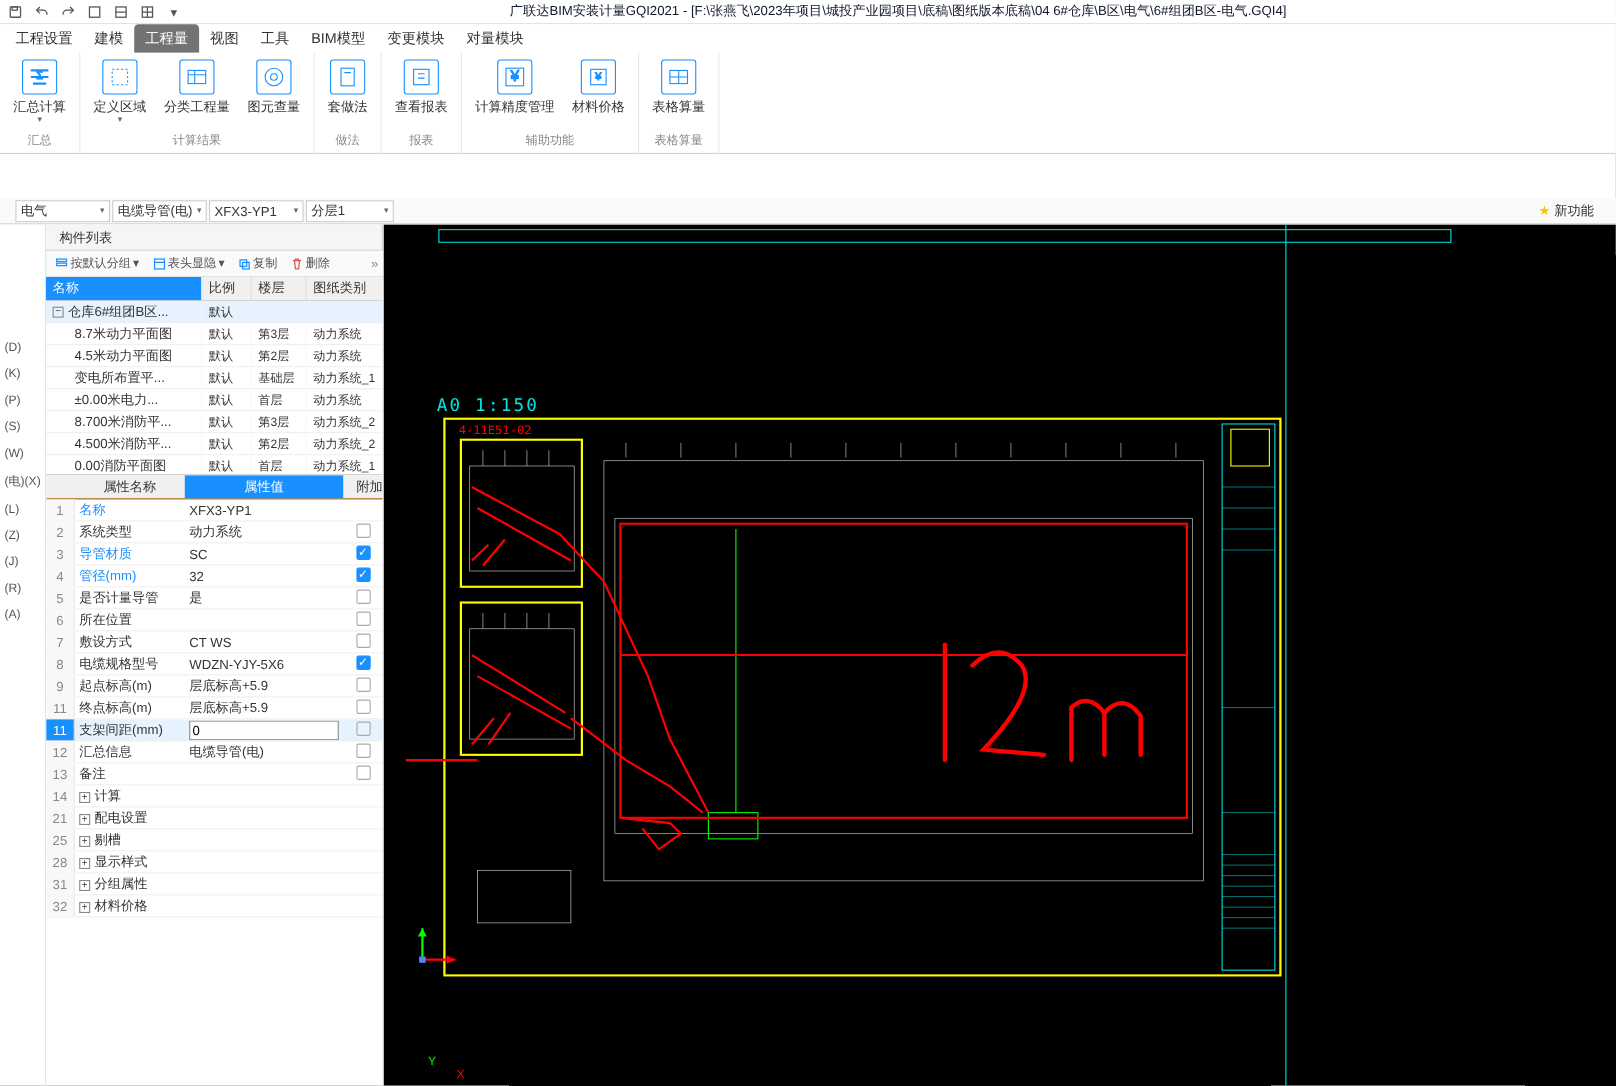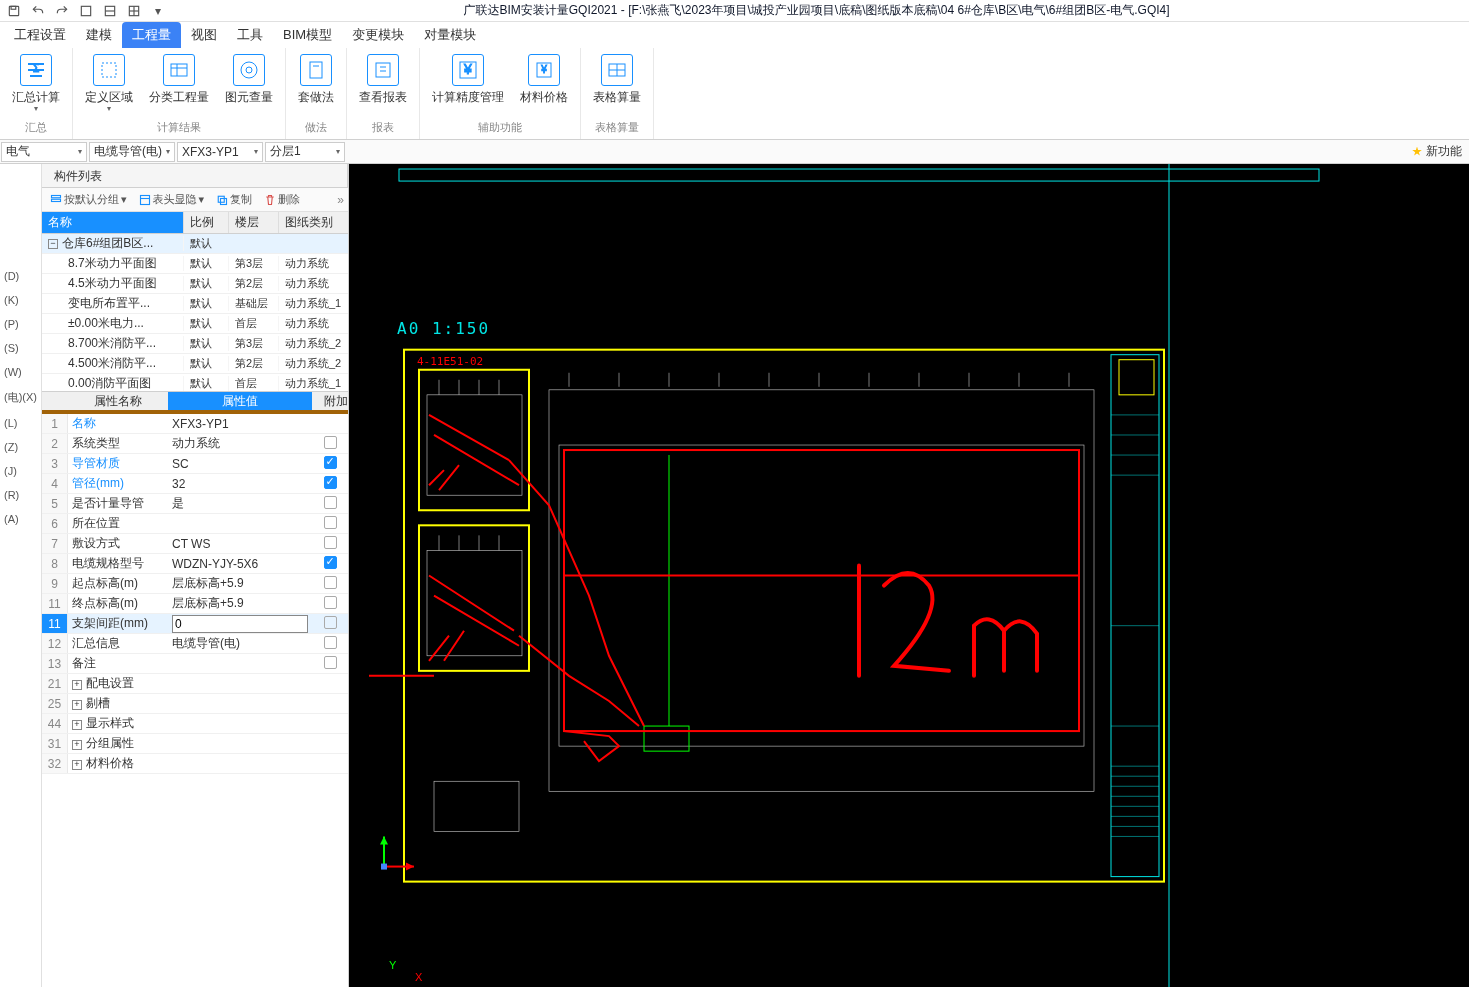--- a/index.html
+++ b/index.html
@@ -9,35 +9,35 @@
 
 .title-bar { height: 22px; display: flex; align-items: center; padding: 0 4px; background: #fff; border-bottom: 1px solid #e0e0e0; }
 .title-bar .qat { display: flex; gap: 4px; align-items: center; }
 .qat-btn { width: 20px; height: 18px; display: flex; align-items: center; justify-content: center; color: #555; cursor: pointer; }
 .qat-btn svg { width: 14px; height: 14px; }
 .title-text { flex: 1; text-align: center; font-size: 12px; color: #0f172a; }
 
 
 .menu-tabs { height: 26px; display: flex; align-items: center; padding: 0 4px; background: #fff; }
 .menu-tab { padding: 4px 10px; cursor: pointer; color: #333; font-size: 13px; }
-.menu-tab.active { background: #3b82f6; color: #fff; border-radius: 4px 4px 0 0; text-align: center; }
+.menu-tab.active { background: #737373; color: #fff; border-radius: 4px 4px 0 0; text-align: center; }
 
 
 .ribbon { height: 92px; display: flex; background: #fff; border-bottom: 1px solid #d0d0d0; }
 .ribbon-group { display: flex; flex-direction: column; align-items: center; border-right: 1px solid #e8e8e8; padding: 2px 4px; }
 .ribbon-items { display: flex; flex: 1; align-items: flex-start; }
 .ribbon-item { display: flex; flex-direction: column; align-items: center; padding: 4px 8px; cursor: pointer; min-width: 50px; }
 .ribbon-item .icon { width: 32px; height: 32px; display: flex; align-items: center; justify-content: center; border: 1px solid #1890ff; border-radius: 3px; color: #1890ff; margin-bottom: 4px; }
 .ribbon-item .icon svg { width: 24px; height: 24px; }
 .ribbon-item .label { font-size: 12px; text-align: center; line-height: 1.2; }
 .ribbon-item .dropdown { font-size: 8px; color: #666; }
 .ribbon-group-label { font-size: 11px; color: #888; padding: 2px 0; }
 
 
-.selector-row { height: 24px; display: flex; align-items: center; background: #fafafa; border-bottom: 1px solid #d0d0d0; gap: 2px; padding: 0 1px; }
+.selector-row { height: 24px; display: flex; align-items: center; background: #fafafa; border-bottom: 1px solid #d0d0d0; gap: 2px; padding: 0 14px; margin-top: 40px; }
 .selector { display: flex; align-items: center; border: 1px solid #ccc; background: #fff; height: 20px; min-width: 80px; padding: 0 4px; font-size: 12px; }
 .selector .sel-text { flex: 1; }
 .selector .sel-arrow { font-size: 8px; color: #666; margin-left: 4px; }
 .new-feature { margin-left: auto; padding: 0 6px; color: #333; display: flex; align-items: center; gap: 4px; }
 .new-feature::before { content: ""; width: 10px; height: 10px; background: #ffc107; clip-path: polygon(50% 0, 61% 35%, 98% 35%, 68% 57%, 79% 91%, 50% 70%, 21% 91%, 32% 57%, 2% 35%, 39% 35%); }
 
 
 .main { flex: 1; display: flex; overflow: hidden; }
 
 
@@ -66,21 +66,21 @@
 .tree-toggle { width: 10px; height: 10px; border: 1px solid #888; display: inline-flex; align-items: center; justify-content: center; font-size: 9px; line-height: 1; margin-right: 2px; flex-shrink: 0; }
 .tree-indent { display: inline-block; width: 18px; flex-shrink: 0; }
 
 
 .prop-header { display: flex; height: 24px; border-top: 1px solid #d0d0d0; border-bottom: 1px solid #d0d0d0; background: #f5f5f5; align-items: center; }
 .prop-header .ptab { padding: 4px 12px; cursor: pointer; border-right: 1px solid #d0d0d0; font-size: 12px; }
 .prop-header .ptab.active { background: #fff; border-bottom: 1px solid #fff; margin-bottom: -1px; }
 .prop-header .close { margin-left: auto; padding: 0 6px; cursor: pointer; color: #888; }
 
 .prop-table { flex: 1; overflow-y: auto; }
-.prop-thead { display: flex; background: #f0f0f0; height: 22px; align-items: center; border-bottom: 4px solid #a16207; }
+.prop-thead { display: flex; background: #f0f0f0; height: 22px; align-items: center; border-bottom: 1px solid #a16207; }
 .prop-thead .pcol-idx { width: 26px; }
 .prop-thead .pcol-name { width: 100px; text-align: center; }
 .prop-thead .pcol-val { flex: 1; background: #1890ff; color: #fff; text-align: center; display:flex;align-items:center;justify-content:center;height:100%; }
 .prop-thead .pcol-add { width: 36px; text-align: right; }
 .prop-row { display: flex; height: 20px; align-items: center; border-bottom: 1px solid #f0f0f0; }
 .prop-row.selected { background: #e6f3ff; }
 .prop-row .pcol-idx { width: 26px; text-align: center; color: #888; background: #f8f8f8; border-right: 1px solid #e8e8e8; height: 100%; display: flex; align-items: center; justify-content: center; }
 .prop-row.selected .pcol-idx { background: #1890ff; color: #fff; }
 .prop-row .pcol-name { width: 100px; padding: 0 4px; color: #333; overflow: hidden; white-space: nowrap; }
 .prop-row .pcol-name.link { color: #1890ff; }
@@ -508,33 +508,39 @@
               <div class="pcol-val">电缆导管(电)</div>
               <div class="pcol-add"><span class="chk"></span></div>
             </div>
             <div class="prop-row">
               <div class="pcol-idx">13</div>
               <div class="pcol-name">备注</div>
               <div class="pcol-val"></div>
               <div class="pcol-add"><span class="chk"></span></div>
             </div>
             <div class="prop-row">
+              <div class="pcol-idx">14</div>
+              <div class="pcol-name"><span class="expand-box">+</span>计算</div>
+              <div class="pcol-val"></div>
+              <div class="pcol-add"></div>
+            </div>
+            <div class="prop-row">
               <div class="pcol-idx">21</div>
               <div class="pcol-name"><span class="expand-box">+</span>配电设置</div>
               <div class="pcol-val"></div>
               <div class="pcol-add"></div>
             </div>
             <div class="prop-row">
               <div class="pcol-idx">25</div>
               <div class="pcol-name"><span class="expand-box">+</span>剔槽</div>
               <div class="pcol-val"></div>
               <div class="pcol-add"></div>
             </div>
             <div class="prop-row">
-              <div class="pcol-idx">44</div>
+              <div class="pcol-idx">28</div>
               <div class="pcol-name"><span class="expand-box">+</span>显示样式</div>
               <div class="pcol-val"></div>
               <div class="pcol-add"></div>
             </div>
             <div class="prop-row">
               <div class="pcol-idx">31</div>
               <div class="pcol-name"><span class="expand-box">+</span>分组属性</div>
               <div class="pcol-val"></div>
               <div class="pcol-add"></div>
             </div>

